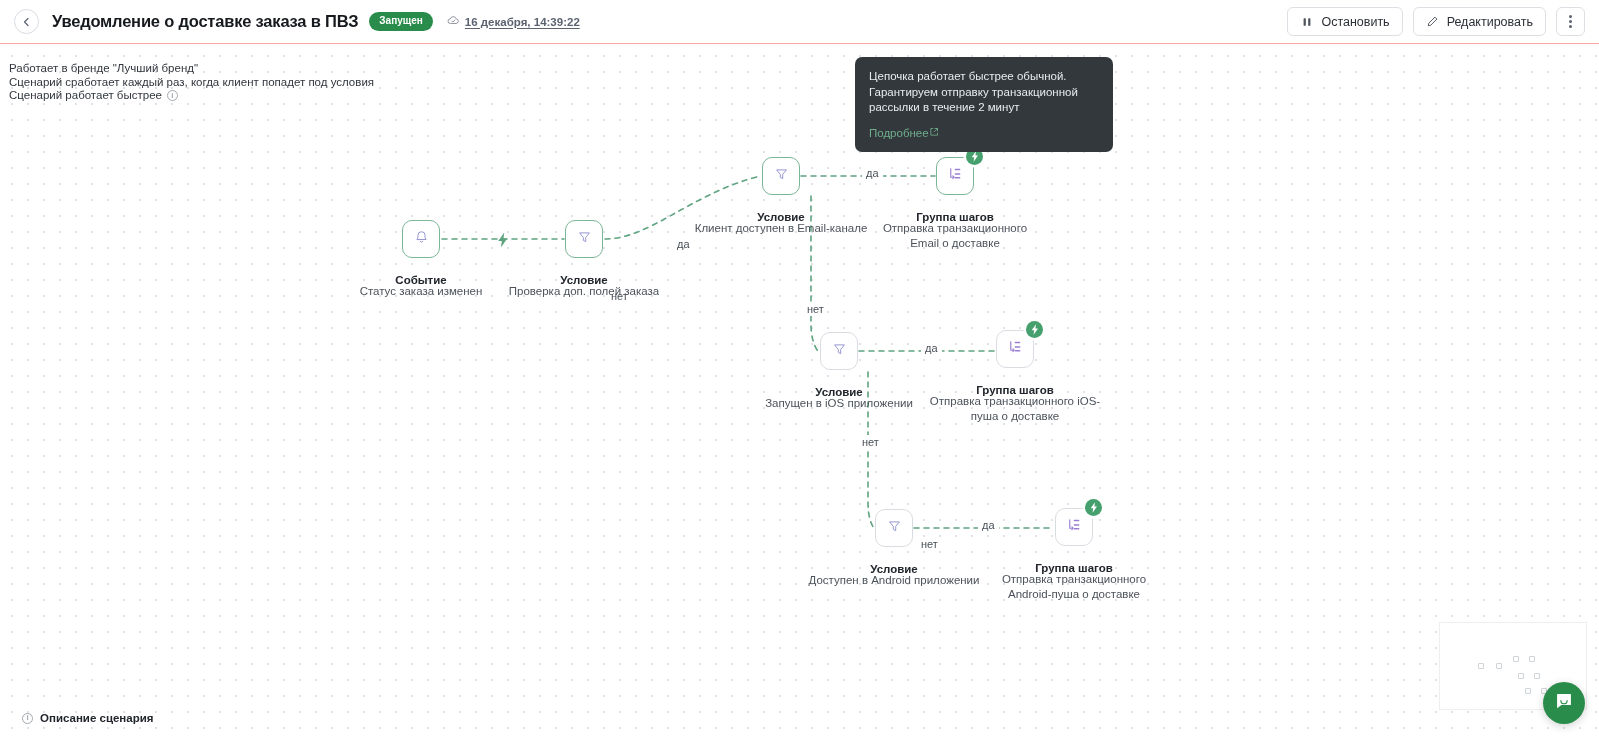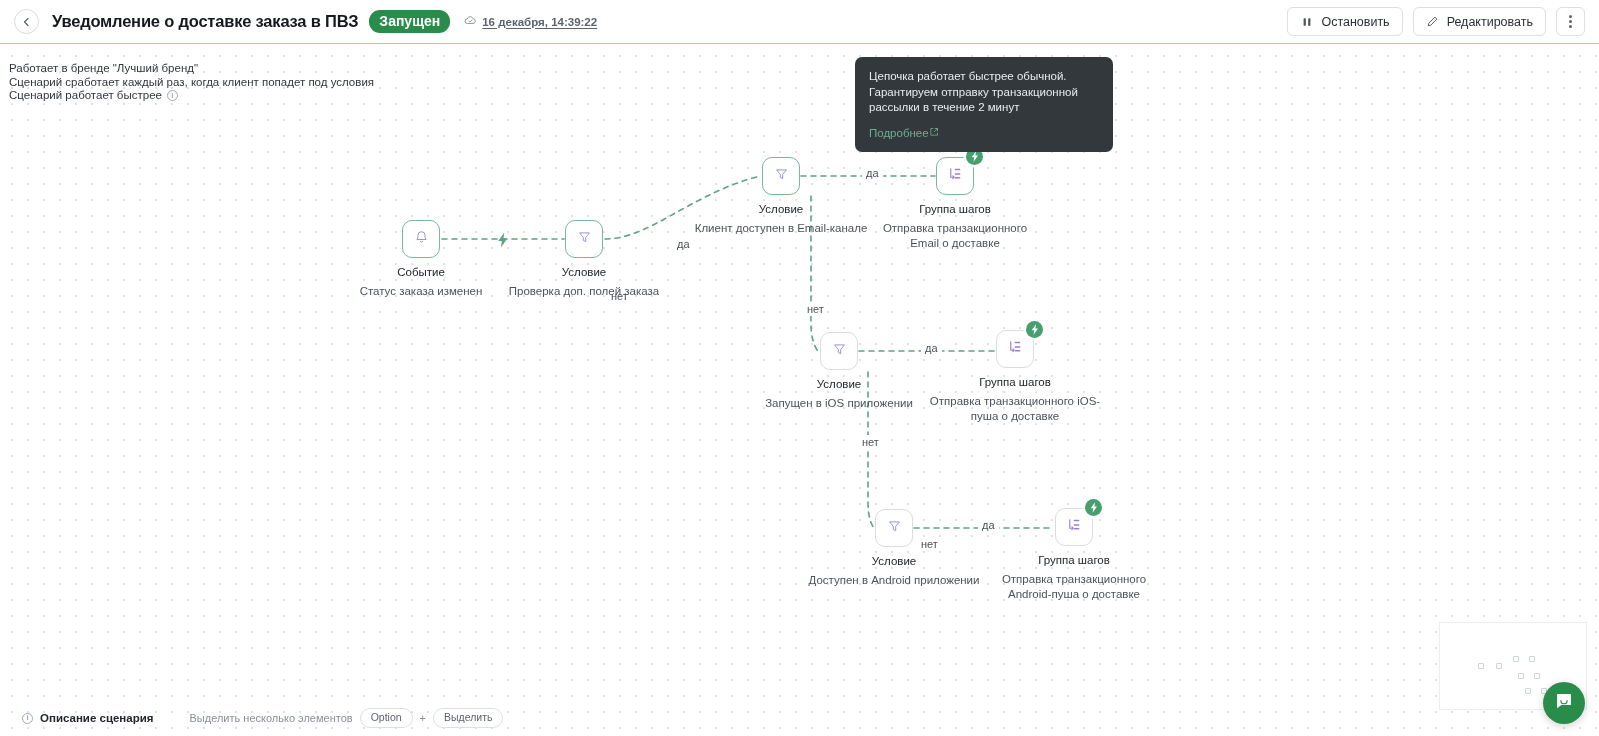--- a/index.html
+++ b/index.html
@@ -30,21 +30,21 @@
   }
   .back-btn svg { display:block; }
   .title {
     margin-left: 13px;
     font-size: 16.5px; font-weight: 700; letter-spacing: -0.2px;
     color: #16191d; white-space: nowrap;
   }
   .status-badge {
     margin-left: 11px;
     background: #2a8c4a; color: #fff;
-    font-size: 14px; font-weight: 600;
+    font-size: 10px; font-weight: 600;
     border-radius: 11px; padding: 4px 10px 5px;
     line-height: 1; white-space: nowrap;
   }
   .run-time {
     margin-left: 14px; display: flex; align-items: center; gap: 5px;
     font-size: 11.5px; color: #5c6370;
   }
   .run-time .ts {
     text-decoration: underline; text-decoration-style: solid;
     text-underline-offset: 2px; color: #5c6370; cursor: pointer; font-weight: bold;
@@ -110,21 +110,21 @@
   .node { position: absolute; z-index: 10; }
   .node-box {
     width: 38px; height: 38px; border-radius: 10px;
     background: #ffffff; display: flex; align-items: center; justify-content: center;
     cursor: pointer; position: relative;
   }
   .node-box.green { border: 1.6px solid #7cb698; }
   .node-box.grey  { border: 1.4px solid #d9dde2; }
   .node-label {
     position: absolute; left: 50%; transform: translateX(-50%);
-    top: 46px; font-size: 11.5px; font-weight: 400; color: #22262c;
+    top: 54px; font-size: 11.5px; font-weight: 700; color: #22262c;
     white-space: nowrap; text-align: center;
   }
   .node-desc {
     position: absolute; left: 50%; transform: translateX(-50%);
     top: 64px; font-size: 11.5px; line-height: 15px; color: #4c525a;
     text-align: center; white-space: nowrap;
   }
   .node-desc.wrap { white-space: normal; width: 176px; }
   .badge-bolt {
     position: absolute; top: -10px; right: -10px;
@@ -449,22 +449,16 @@
           <path d="M7.6 10.6c0 1.9 1.5 3.4 3.4 3.4s3.4-1.5 3.4-3.4" stroke="#2a8c4a" stroke-width="1.3" stroke-linecap="round"></path>
         </svg>
       </span>
     </div>
 
     <div class="bottombar">
       <div class="bb-desc">
         <span class="info-circle">i</span>
         <span>Описание сценария</span>
       </div>
-      <div class="bb-hint">
-        <span>Выделить несколько элементов</span>
-        <span class="keycap">Option</span>
-        <span>+</span>
-        <span class="keycap">Выделить</span>
-      </div>
     </div>
 
   </div>
 </div>
 
 </body></html>

